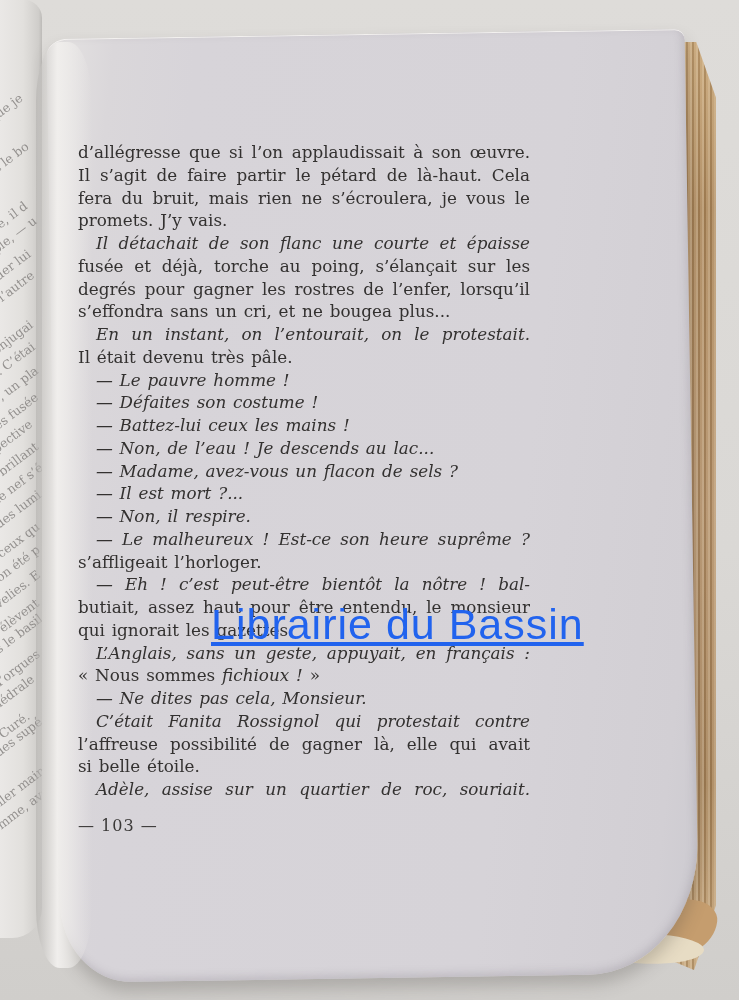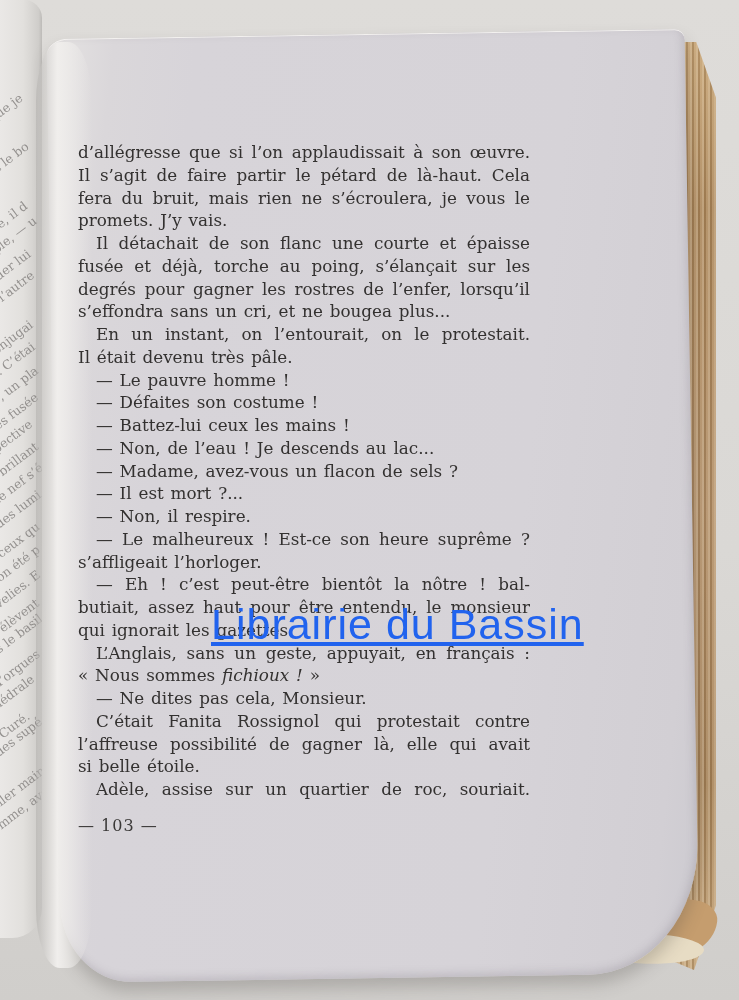--- a/index.html
+++ b/index.html
@@ -31,21 +31,21 @@
   .page{position:absolute;left:54px;top:34px;width:638px;height:944px;z-index:3;
         background:linear-gradient(97deg,#e6e4e3 0%,#dad7da 9%,#d7d4d9 20%,#d6d3d8 70%,#d2cfd4 93%,#cccad0 100%);
         border-radius:22px 10px 110px 70px / 16px 10px 130px 80px;
         transform:rotate(-0.9deg);
         box-shadow:0 10px 16px rgba(70,66,62,.25), inset 0 1px 0 #f3f1ef, inset -2px -3px 8px rgba(125,120,128,.28);}
   
   .text-block{position:absolute;left:78px;top:141px;width:452px;z-index:5;
               color:#333130;font-size:16.8px;line-height:22.75px;}
   .line{height:22.75px;overflow:hidden;word-spacing:1.5px;}
   .line.j{text-align:justify;text-align-last:justify;}
-  .line.i{text-indent:18px;}
+  .line.i{text-indent:18px;font-style:italic;}
   .it{font-style:italic;}
   .footer{position:absolute;left:78px;top:816px;width:452px;z-index:5;
           text-align:left;color:#3a3837;font-size:16px;letter-spacing:1px;}
   
   .watermark{position:absolute;left:211px;top:600px;z-index:9;white-space:nowrap;
              font-family:"Liberation Sans", sans-serif;font-size:43px;font-weight:400;
              letter-spacing:1px;color:#2163ee;text-decoration:underline;}
 </style>
 </head>
 <body>

